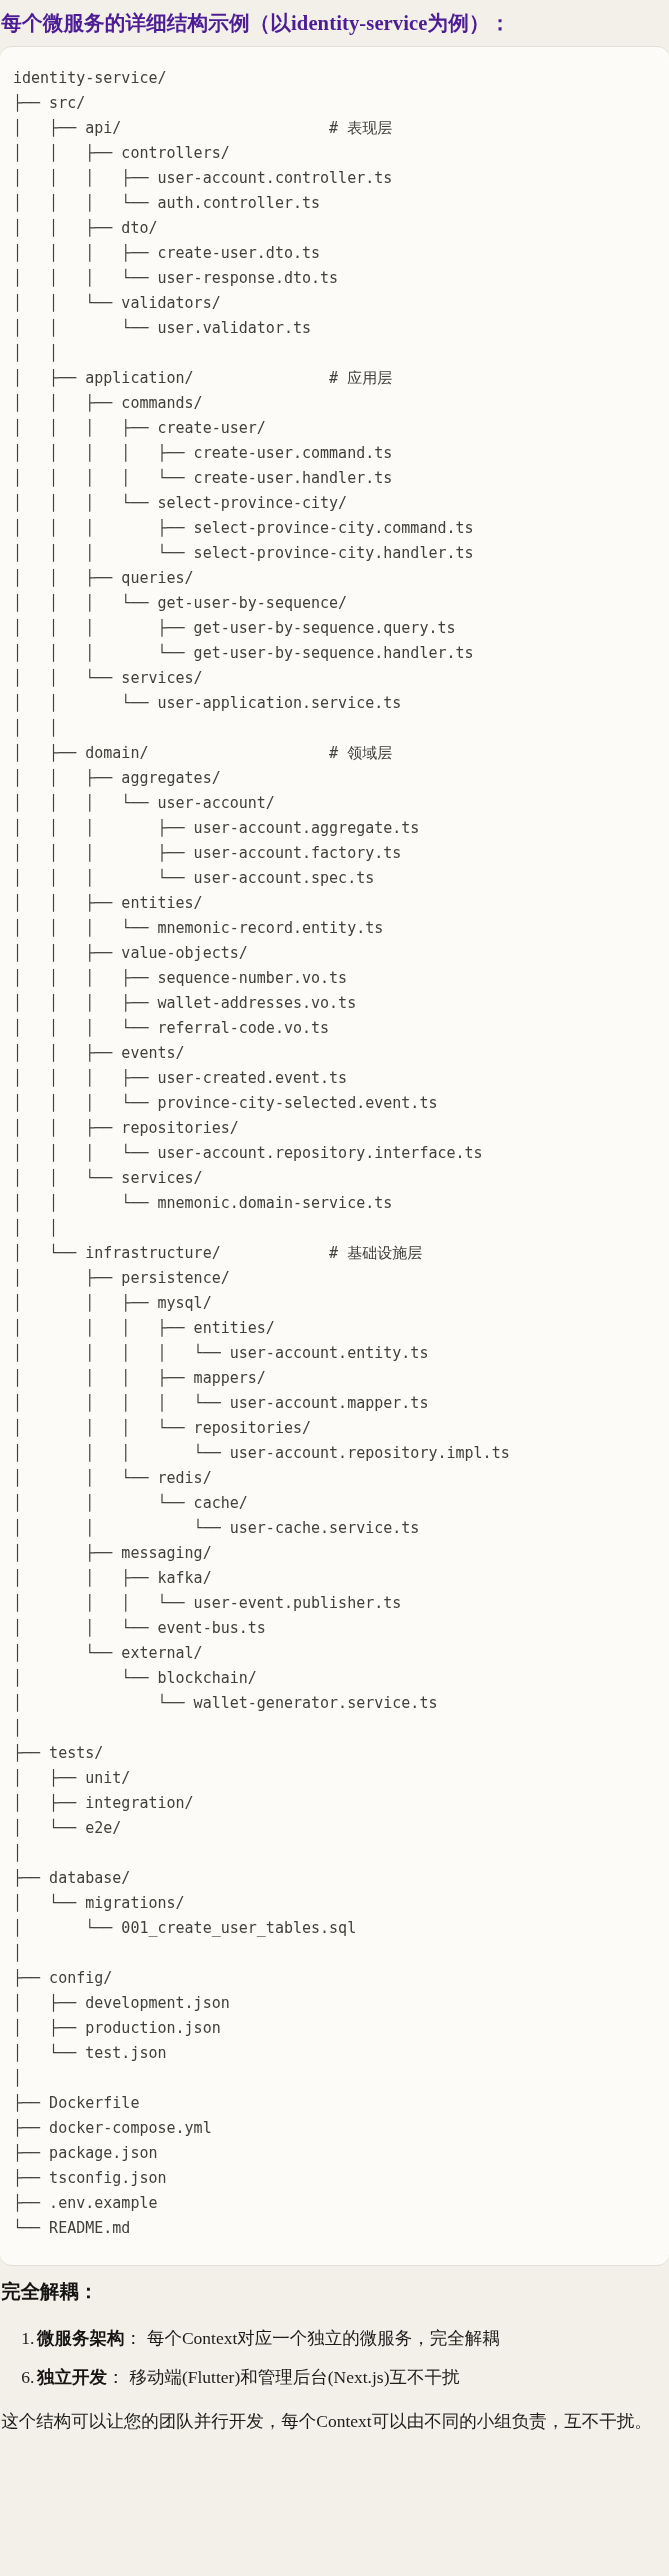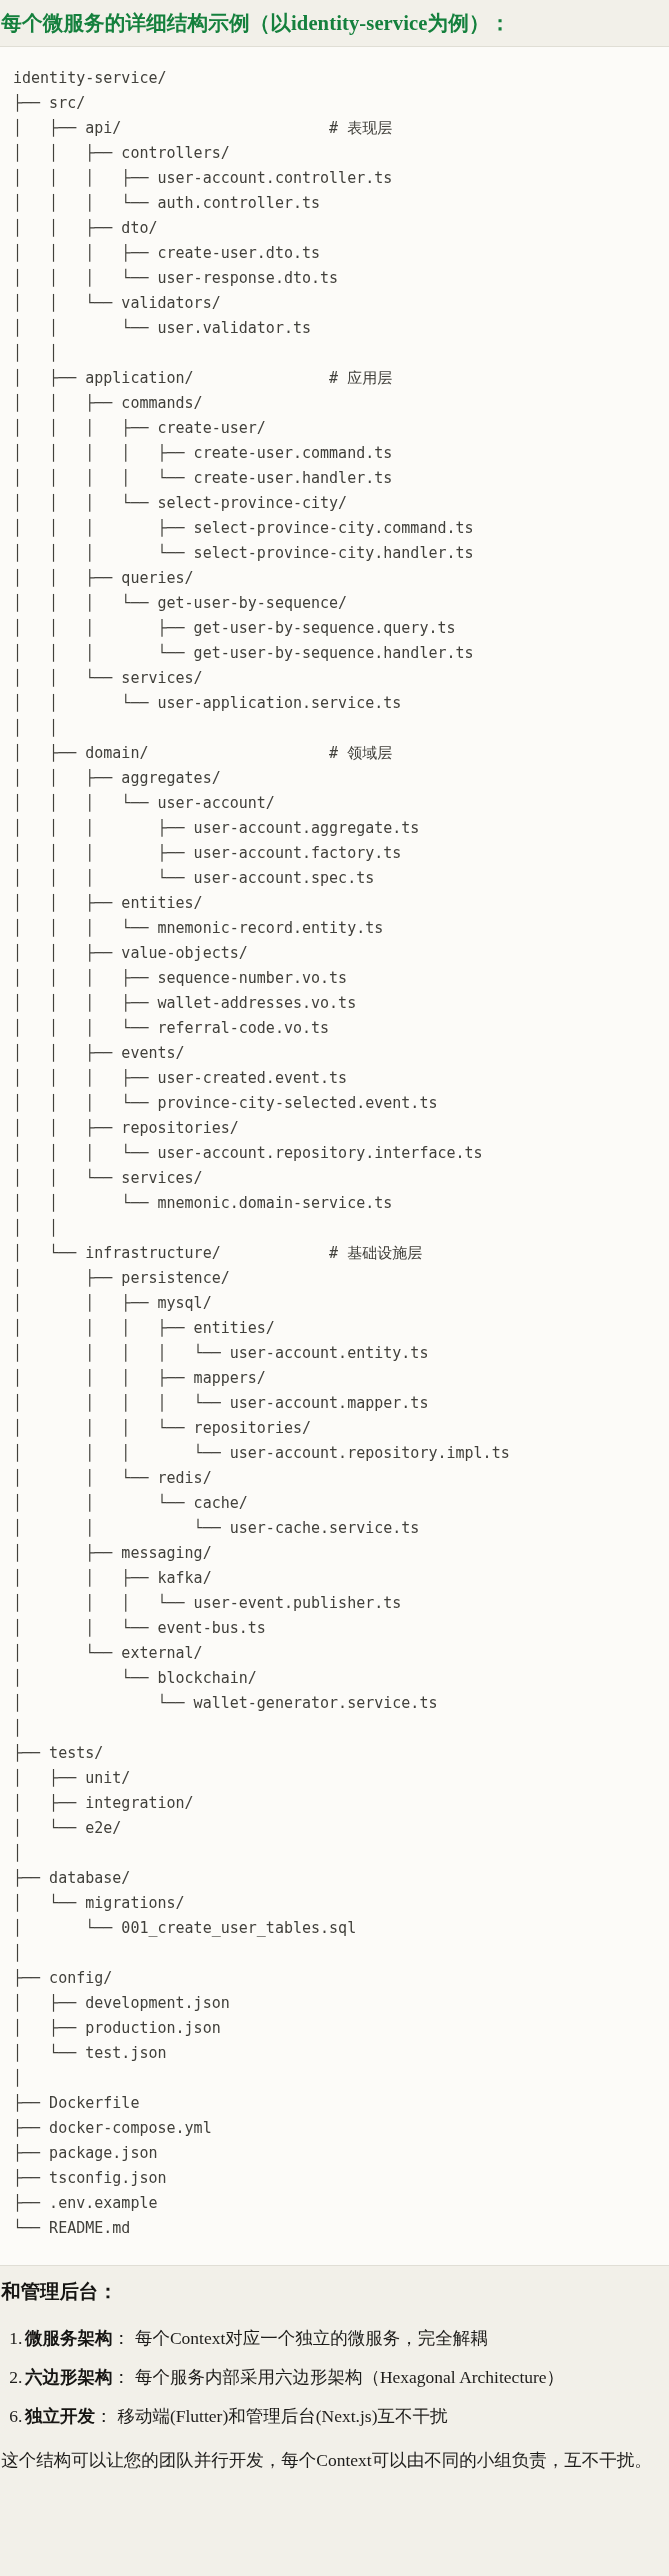--- a/index.html
+++ b/index.html
@@ -14,29 +14,30 @@
     font-family: "Liberation Serif", "DejaVu Serif", serif;
     color: #1D1C1A;
     padding-bottom: 8.8px;
   }
   .page-title {
     margin: 0;
     padding: 10px 3.8px 8.8px 1.3px;
     font-size: 20.6px;
     line-height: 27.5px;
     font-weight: 700;
-    color: #15803d;
+    color: #4c1d95;
     letter-spacing: 0.1px;
   }
   .code-block {
     background: #FCFBF8;
     border-top: 0.6px solid #E0DED5;
     border-bottom: 0.6px solid #E0DED5;
     padding: 19px 3px 24px 13px;
     overflow: hidden;
+    border-radius: 12px;
   }
   .file-tree {
     margin: 0;
     font-family: "DejaVu Sans Mono", "Liberation Mono", monospace;
     font-size: 15px;
     line-height: 25px;
     color: #41403B;
     white-space: pre;
   }
   .notes-section {
@@ -46,21 +47,21 @@
     margin: 0 0 22.5px 0;
     font-size: 19.4px;
     line-height: 22.5px;
     font-weight: 700;
     color: #161513;
   }
   .note-item {
     font-size: 17.5px;
     line-height: 24px;
     margin: 0 0 15px 0;
-    padding-left: 8px;
+    padding-left: 20px;
     color: #1D1C1A;
   }
   .note-number {
     margin-right: 2.5px;
   }
   .note-label {
     font-weight: 700;
     color: #161513;
   }
   .note-separator {
@@ -162,29 +163,26 @@
 │
 ├── Dockerfile
 ├── docker-compose.yml
 ├── package.json
 ├── tsconfig.json
 ├── .env.example
 └── README.md</pre>
 </div>
 
 <div class="notes-section">
-  <h4 class="notes-heading">和管理后台：</h4>
+  <h4 class="notes-heading">完全解耦：</h4>
 
   <div class="note-item">
     <span class="note-number">1.</span><span class="note-label">微服务架构</span><span class="note-separator">：</span><span class="note-text">每个Context对应一个独立的微服务，完全解耦</span>
   </div>
 
-  <div class="note-item">
-    <span class="note-number">2.</span><span class="note-label">六边形架构</span><span class="note-separator">：</span><span class="note-text">每个服务内部采用六边形架构（Hexagonal Architecture）</span>
-  </div>
 
 
 
 
   <div class="note-item">
     <span class="note-number">6.</span><span class="note-label">独立开发</span><span class="note-separator">：</span><span class="note-text">移动端(Flutter)和管理后台(Next.js)互不干扰</span>
   </div>
 
   <p class="closing-paragraph">这个结构可以让您的团队并行开发，每个Context可以由不同的小组负责，互不干扰。</p>
 </div>

